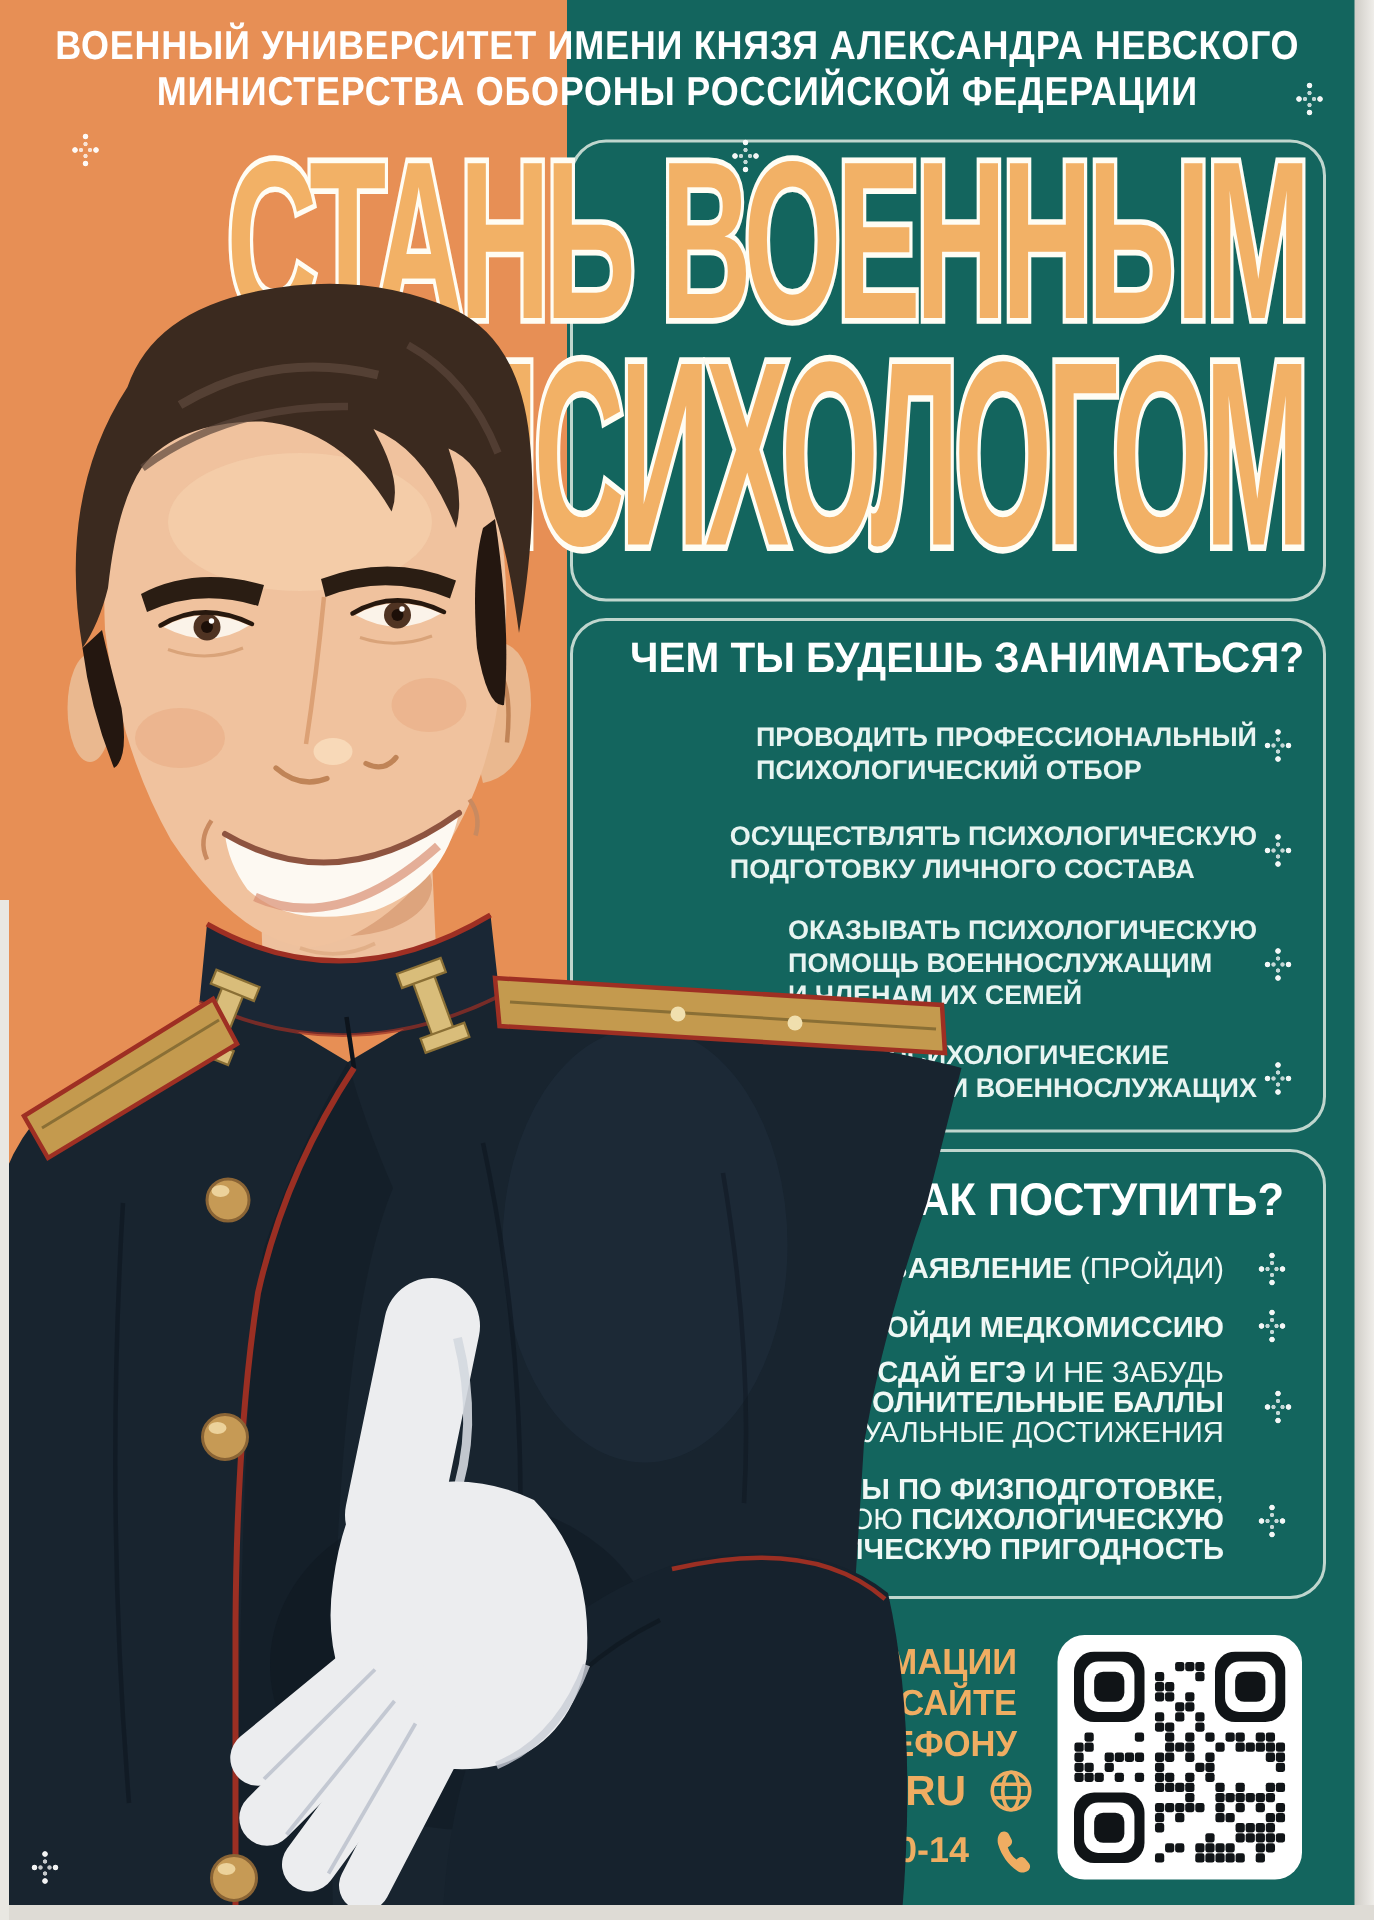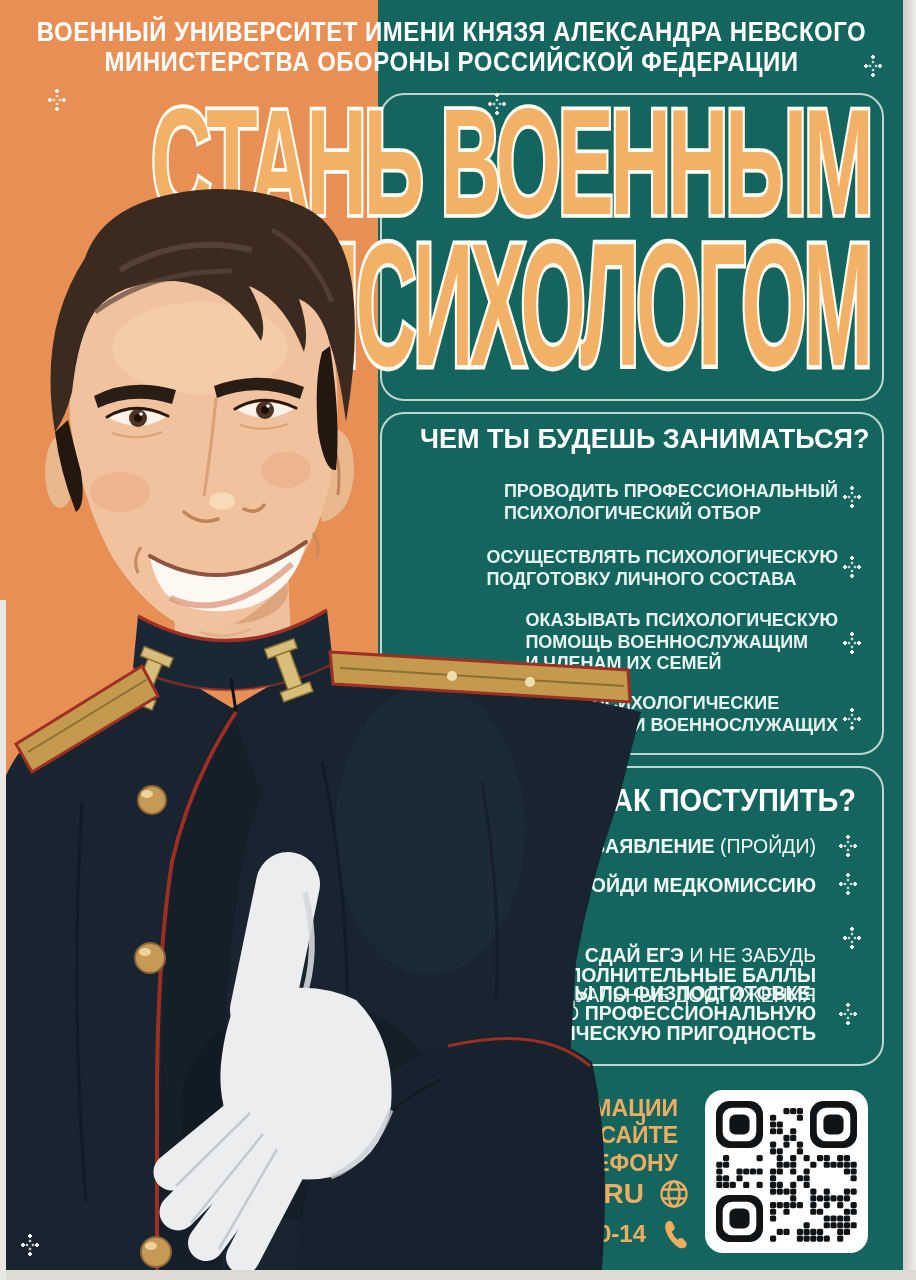--- a/index.html
+++ b/index.html
@@ -33,21 +33,21 @@
                font-size:27px;transform:scaleY(1.05);transform-origin:center top;z-index:20;white-space:nowrap;}
   .bullet{right:78px;text-align:left;color:#E7F4F1;font-weight:bold;font-size:18px;
           line-height:21.5px;z-index:20;white-space:nowrap;}
   #bullet-1{top:481px;} #bullet-2{top:547px;} #bullet-3{top:610px;} #bullet-4{top:693px;}
   
   #apply-heading{right:60px;top:784px;color:#FFFFFF;font-weight:bold;font-size:29px;
                  transform:scaleY(1.05);transform-origin:right top;z-index:20;white-space:nowrap;}
   .step{right:100px;text-align:right;color:#EFF8F5;font-size:19.5px;line-height:20px;
         z-index:20;white-space:nowrap;font-weight:400;}
   .step span.b{font-weight:bold;}
-  #step-1{top:836px;} #step-2{top:875px;} #step-3{top:905px;margin-top:40px;} #step-4{top:983px;}
+  #step-1{top:836px;} #step-2{top:875px;} #step-3{top:905px;} #step-4{top:983px;}
   
   #more-info{right:238px;top:1094px;text-align:right;color:#EFAD62;font-weight:bold;
              font-size:23px;line-height:26px;z-index:20;transform:scaleY(1.05);
              transform-origin:right top;white-space:nowrap;}
   .contact-row{right:226px;display:flex;align-items:center;justify-content:flex-end;gap:14px;
                color:#EFAD62;font-weight:bold;z-index:20;white-space:nowrap;}
   #site-row{top:1178px;font-size:28px;}
   #phone-row{top:1219px;font-size:24px;}
   .contact-row svg{display:block;}
   
@@ -88,21 +88,21 @@
 <div class="abs" id="act-heading">ЧЕМ ТЫ БУДЕШЬ ЗАНИМАТЬСЯ?</div>
 <div class="abs bullet" id="bullet-1">ПРОВОДИТЬ ПРОФЕССИОНАЛЬНЫЙ<br>ПСИХОЛОГИЧЕСКИЙ ОТБОР</div>
 <div class="abs bullet" id="bullet-2">ОСУЩЕСТВЛЯТЬ ПСИХОЛОГИЧЕСКУЮ<br>ПОДГОТОВКУ ЛИЧНОГО СОСТАВА</div>
 <div class="abs bullet" id="bullet-3">ОКАЗЫВАТЬ ПСИХОЛОГИЧЕСКУЮ<br>ПОМОЩЬ ВОЕННОСЛУЖАЩИМ<br>И ЧЛЕНАМ ИХ СЕМЕЙ</div>
 <div class="abs bullet" id="bullet-4">ИЗУЧАТЬ ПСИХОЛОГИЧЕСКИЕ<br>ОСОБЕННОСТИ ВОЕННОСЛУЖАЩИХ</div>
 
 <div class="abs" id="apply-heading">КАК ПОСТУПИТЬ?</div>
 <div class="abs step" id="step-1"><span class="b">ПОДАЙ ЗАЯВЛЕНИЕ</span><span> (ПРОЙДИ)</span></div>
 <div class="abs step" id="step-2"><span class="b">ПРОЙДИ МЕДКОМИССИЮ</span></div>
 <div class="abs step" id="step-3"><span class="b">СДАЙ ЕГЭ</span><span> И НЕ ЗАБУДЬ</span><br><span>ПРО </span><span class="b">ДОПОЛНИТЕЛЬНЫЕ БАЛЛЫ</span><br><span>ЗА ТВОИ ИНДИВИДУАЛЬНЫЕ ДОСТИЖЕНИЯ</span></div>
-<div class="abs step" id="step-4"><span class="b">СДАЙ НОРМАТИВЫ ПО ФИЗПОДГОТОВКЕ</span><span>,</span><br><span>ПОДТВЕРДИ СВОЮ </span><span class="b">ПРОФЕССИОНАЛЬНУЮ</span><br><span class="b">ПСИХОЛОГИЧЕСКУЮ ПРИГОДНОСТЬ</span></div>
+<div class="abs step" id="step-4"><span class="b">СДАЙ НОРМАТИВЫ ПО ФИЗПОДГОТОВКЕ</span><span>,</span><br><span>ПОДТВЕРДИ СВОЮ </span><span class="b">ПСИХОЛОГИЧЕСКУЮ</span><br><span class="b">ПСИХОЛОГИЧЕСКУЮ ПРИГОДНОСТЬ</span></div>
 
 <div class="abs" id="more-info">БОЛЬШЕ ИНФОРМАЦИИ<br>НА САЙТЕ<br>И ПО ТЕЛЕФОНУ</div>
 
 <div class="abs contact-row" id="site-row">
   <span>VUMO.MIL.RU</span>
   <span>
     <svg width="32" height="32" viewBox="0 0 32 32" fill="none" stroke="#EFAD62" stroke-width="2.4">
       <circle cx="16" cy="16" r="12.5"></circle>
       <ellipse cx="16" cy="16" rx="5.5" ry="12.5"></ellipse>
       <path d="M4.5 11.5 H27.5 M4.5 20.5 H27.5"></path>

